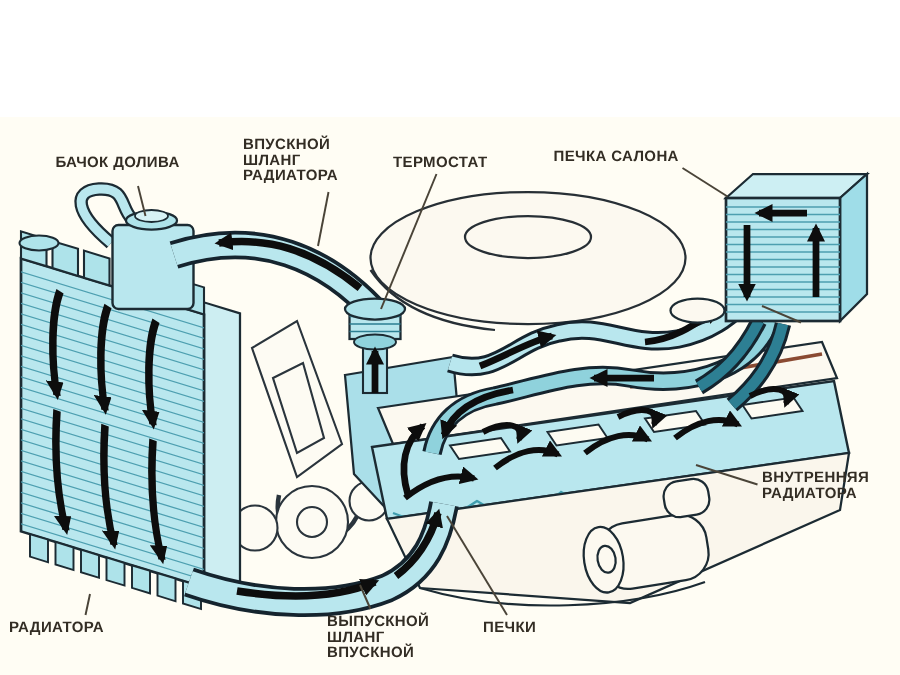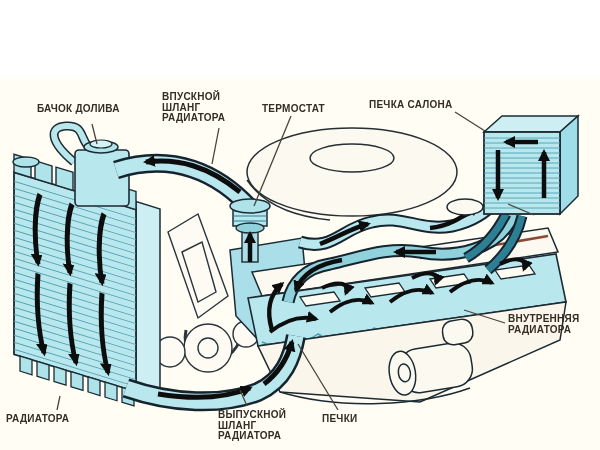--- a/index.html
+++ b/index.html
@@ -206,16 +206,16 @@
   <div class="lbl" style="left:162px;top:92px">ВПУСКНОЙ
 ШЛАНГ
 РАДИАТОРА</div>
   <div class="lbl" style="left:262px;top:104px">ТЕРМОСТАТ</div>
   <div class="lbl" style="left:369px;top:100px">ПЕЧКА САЛОНА</div>
   <div class="lbl" style="left:508px;top:314px">ВНУТРЕННЯЯ
 РАДИАТОРА</div>
   <div class="lbl" style="left:6px;top:414px">РАДИАТОРА</div>
   <div class="lbl" style="left:218px;top:410px">ВЫПУСКНОЙ
 ШЛАНГ
-РАДИАТОРА</div>
+ВПУСКНОЙ</div>
   <div class="lbl" style="left:322px;top:414px">ПЕЧКИ</div>
 
 </div>
 
 </body></html>

